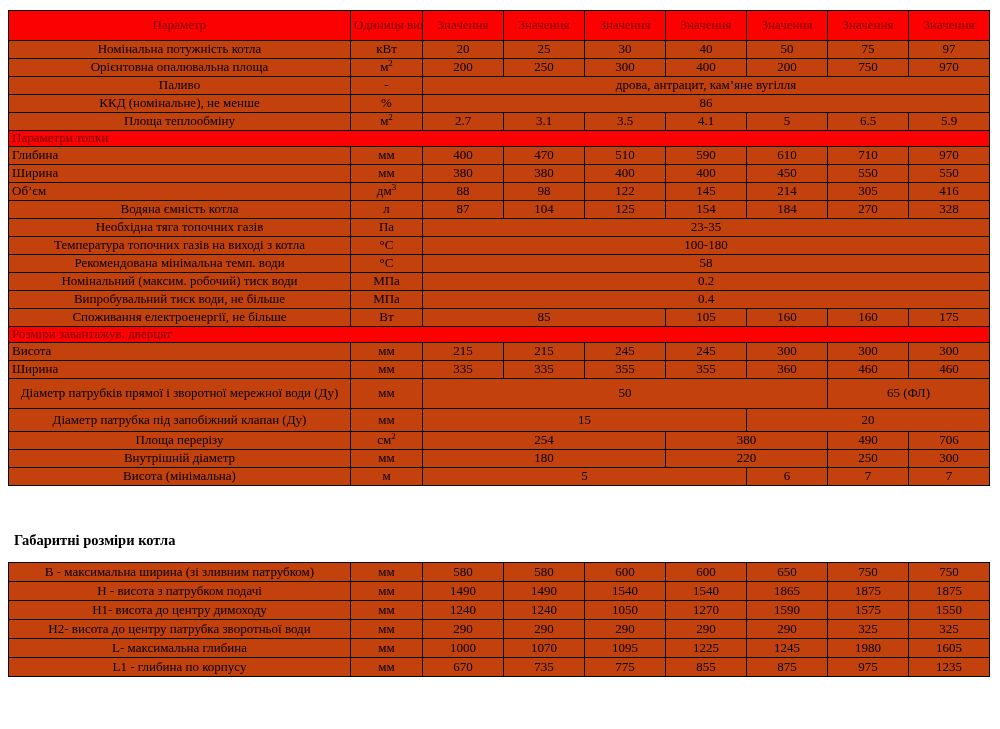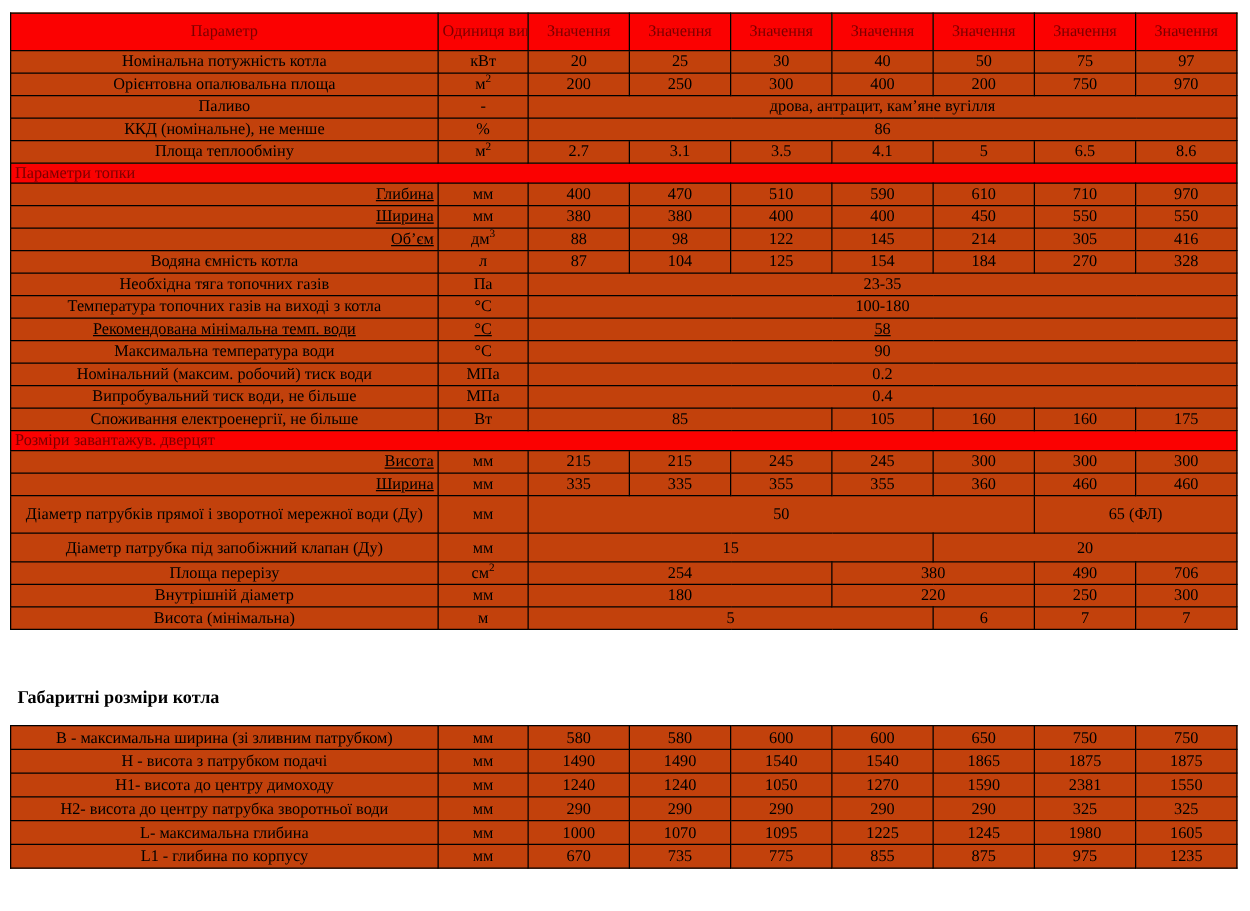--- a/index.html
+++ b/index.html
@@ -6,21 +6,21 @@
   body{width:1000px;height:729px;font-family:"Liberation Serif",serif;color:#000;overflow:hidden;}
   .page{position:relative;padding:10px 0 0 8px;}
   table.spec{border-collapse:collapse;table-layout:fixed;width:982px;background:#c2410c;}
   table.spec td,table.spec th{border:1.5px solid #000;padding:0 3px;font-size:13px;line-height:1.15;
     overflow:hidden;white-space:nowrap;font-weight:normal;vertical-align:middle;}
   th.hdr{background:var(--red);color:var(--hdr-text);font-weight:bold;font-size:12.5px;
     text-align:center;white-space:normal;line-height:1.1;}
   td.section{background:var(--red);color:var(--hdr-text);font-weight:bold;text-align:left;
     padding-left:4px;font-size:13px;}
   td.label{text-align:center;}
-  td.label.center{text-align:right;text-decoration:underline;}
+  td.label.center{text-align:left;}
   td.unit,td.val{text-align:center;}
   sup{font-size:9px;line-height:0;}
   .h2{font-weight:bold;font-size:14.5px;margin:46px 0 13px 6px;}
 </style>
 </head>
 <body>
 
 <div class="page">
 
   <table class="spec">
@@ -83,21 +83,21 @@
         </tr>
         <tr style="height: 18px;">
           <td class="label">Площа теплообміну</td>
           <td class="unit"><span>м<sup>2</sup></span></td>
           <td class="val" colspan="1">2.7</td>
           <td class="val" colspan="1">3.1</td>
           <td class="val" colspan="1">3.5</td>
           <td class="val" colspan="1">4.1</td>
           <td class="val" colspan="1">5</td>
           <td class="val" colspan="1">6.5</td>
-          <td class="val" colspan="1">8.6</td>
+          <td class="val" colspan="1">5.9</td>
         </tr>
         <tr style="height: 16px;">
           <td colspan="9" class="section">Параметри топки</td>
         </tr>
         <tr style="height: 18px;">
           <td class="label center">Глибина</td>
           <td class="unit"><span>мм</span></td>
           <td class="val" colspan="1">400</td>
           <td class="val" colspan="1">470</td>
           <td class="val" colspan="1">510</td>
@@ -142,29 +142,24 @@
         <tr style="height: 18px;">
           <td class="label">Необхідна тяга топочних газів</td>
           <td class="unit"><span>Па</span></td>
           <td class="val" colspan="7">23-35</td>
         </tr>
         <tr style="height: 18px;">
           <td class="label">Температура топочних газів на виході з котла</td>
           <td class="unit"><span>°С</span></td>
           <td class="val" colspan="7">100-180</td>
         </tr>
-        <tr style="height: 18px; text-decoration: underline;">
+        <tr style="height: 18px;">
           <td class="label">Рекомендована мінімальна темп. води</td>
           <td class="unit"><span>°С</span></td>
           <td class="val" colspan="7">58</td>
-        </tr>
-        <tr style="height: 18px;">
-          <td class="label">Максимальна температура води</td>
-          <td class="unit"><span>°С</span></td>
-          <td class="val" colspan="7">90</td>
         </tr>
         <tr style="height: 18px;">
           <td class="label">Номінальний (максим. робочий) тиск води</td>
           <td class="unit"><span>МПа</span></td>
           <td class="val" colspan="7">0.2</td>
         </tr>
         <tr style="height: 18px;">
           <td class="label">Випробувальний тиск води, не більше</td>
           <td class="unit"><span>МПа</span></td>
           <td class="val" colspan="7">0.4</td>
@@ -280,21 +275,21 @@
           <td class="val" colspan="1">1875</td>
         </tr>
         <tr style="height: 19px;">
           <td class="label">H1- висота до центру димоходу</td>
           <td class="unit"><span>мм</span></td>
           <td class="val" colspan="1">1240</td>
           <td class="val" colspan="1">1240</td>
           <td class="val" colspan="1">1050</td>
           <td class="val" colspan="1">1270</td>
           <td class="val" colspan="1">1590</td>
-          <td class="val" colspan="1">2381</td>
+          <td class="val" colspan="1">1575</td>
           <td class="val" colspan="1">1550</td>
         </tr>
         <tr style="height: 19px;">
           <td class="label">H2- висота до центру патрубка зворотньої води</td>
           <td class="unit"><span>мм</span></td>
           <td class="val" colspan="1">290</td>
           <td class="val" colspan="1">290</td>
           <td class="val" colspan="1">290</td>
           <td class="val" colspan="1">290</td>
           <td class="val" colspan="1">290</td>

